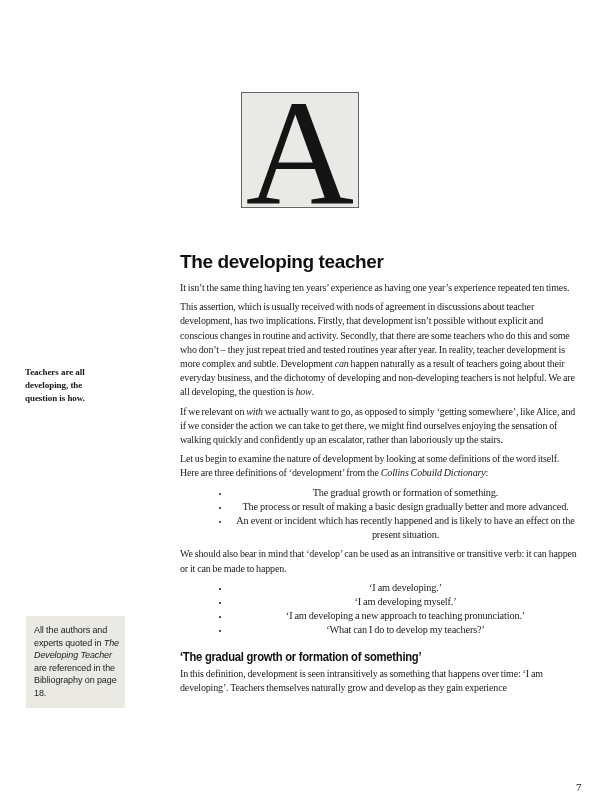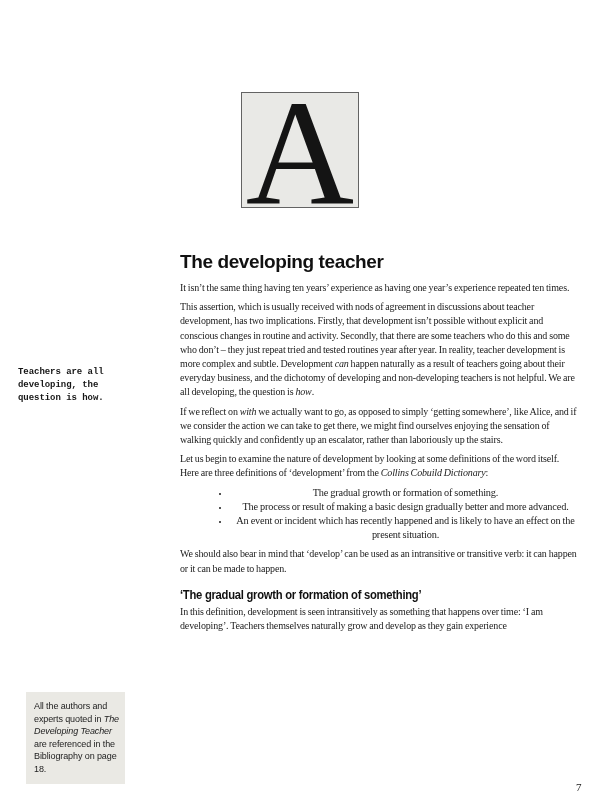--- a/index.html
+++ b/index.html
@@ -33,26 +33,26 @@
   }
   .content li::marker{font-size:8px;}
   .content h2{
     margin:11px 0 2px 0;font-family:"Liberation Sans",sans-serif;font-weight:bold;
     font-size:12.5px;line-height:16px;letter-spacing:-0.3px;color:#111;
     transform:scaleX(0.9);transform-origin:0 50%;white-space:nowrap;
   }
   i{font-style:italic;text-align:center;}
   
   .pullquote{
-    position:absolute;left:18px;top:366px;width:88px;
-    font-family:Liberation Mono, monospace;font-weight:bold;
+    position:absolute;left:25px;top:366px;width:88px;
+    font-family:Liberation Serif, serif;font-weight:bold;
     font-size:9px;line-height:13px;letter-spacing:-0.05px;color:#161616;
   }
   .refbox{
-    position:absolute;left:26px;top:692px;width:99px;box-sizing:border-box;
+    position:absolute;left:26px;top:616px;width:99px;box-sizing:border-box;
     background:#eae9e4;padding:8px 6px 9px 8px;
     font-family:"Liberation Sans",sans-serif;font-size:9px;line-height:12.5px;
     letter-spacing:-0.1px;color:#222;
   }
   .pagenum{
     position:absolute;left:576px;top:781px;
     font-family:"Liberation Serif",serif;font-size:11px;color:#1b1b1b;
   }
 </style>
 </head>
@@ -68,31 +68,37 @@
 
   <aside class="refbox">
     <span><span>All the authors and experts quoted in </span><i>The Developing Teacher</i><span> are referenced in the Bibliography on page 18.</span></span>
   </aside>
 
   <main class="content">
     <h1>The developing teacher</h1>
 
     <p>It isn’t the same thing having ten years’ experience as having one year’s experience repeated ten times.</p>
     <p><span>This assertion, which is usually received with nods of agreement in discussions about teacher development, has two implications. Firstly, that development isn’t possible without explicit and conscious changes in routine and activity. Secondly, that there are some teachers who do this and some who don’t – they just repeat tried and tested routines year after year. In reality, teacher development is more complex and subtle. Development </span><i>can</i><span> happen naturally as a result of teachers going about their everyday business, and the dichotomy of developing and non-developing teachers is not helpful. We are all developing, the question is </span><i>how</i><span>.</span></p>
-    <p><span>If we reflect on </span><i>with</i><span> we actually want to go, as opposed to simply ‘getting somewhere’, like Alice, and if we consider the action we can take to get there, we might find ourselves enjoying the sensation of walking quickly and confidently up an escalator, rather than laboriously up the stairs.</span></p>
+    <p><span>If we relevant on </span><i>with</i><span> we actually want to go, as opposed to simply ‘getting somewhere’, like Alice, and if we consider the action we can take to get there, we might find ourselves enjoying the sensation of walking quickly and confidently up an escalator, rather than laboriously up the stairs.</span></p>
     <p><span>Let us begin to examine the nature of development by looking at some definitions of the word itself. Here are three definitions of ‘development’ from the </span><i>Collins Cobuild Dictionary</i><span>:</span></p>
 
     <ul>
       <li>The gradual growth or formation of something.</li>
       <li>The process or result of making a basic design gradually better and more advanced.</li>
       <li>An event or incident which has recently happened and is likely to have an effect on the present situation.</li>
     </ul>
 
     <p>We should also bear in mind that ‘develop’ can be used as an intransitive or transitive verb: it can happen or it can be made to happen.</p>
 
+    <ul>
+      <li>‘I am developing.’</li>
+      <li>‘I am developing myself.’</li>
+      <li>‘I am developing a new approach to teaching pronunciation.’</li>
+      <li>‘What can I do to develop my teachers?’</li>
+    </ul>
 
 
     <h2>‘The gradual growth or formation of something’</h2>
 
     <p>In this definition, development is seen intransitively as something that happens over time: ‘I am developing’. Teachers themselves naturally grow and develop as they gain experience</p>
   </main>
 
   <div class="pagenum">7</div>
 
 </div>

